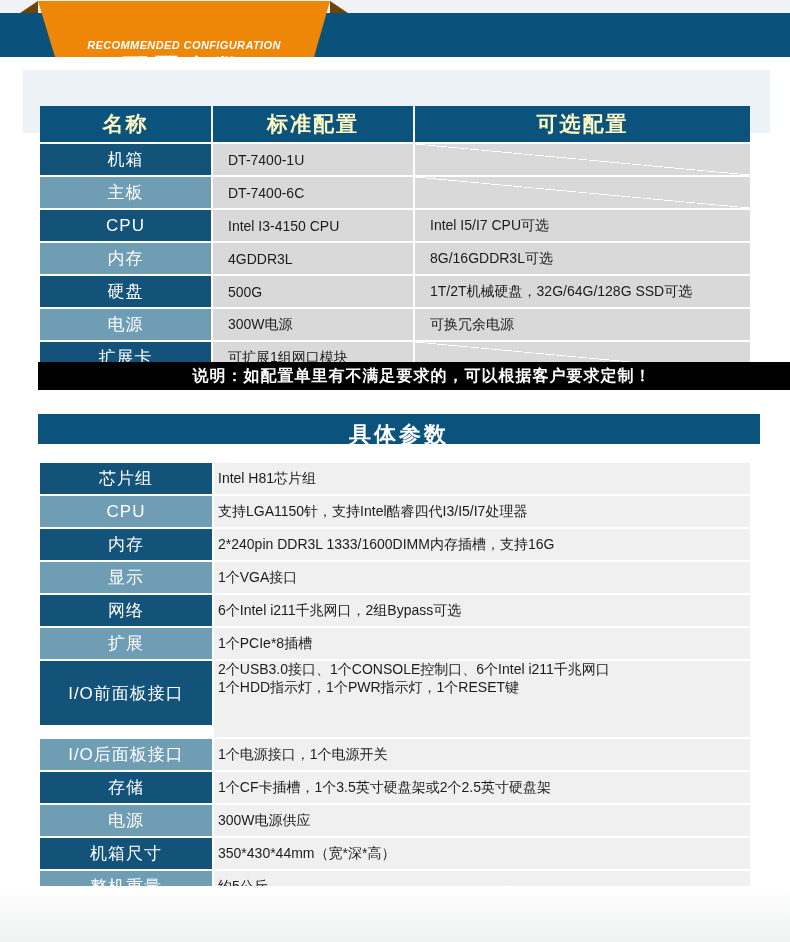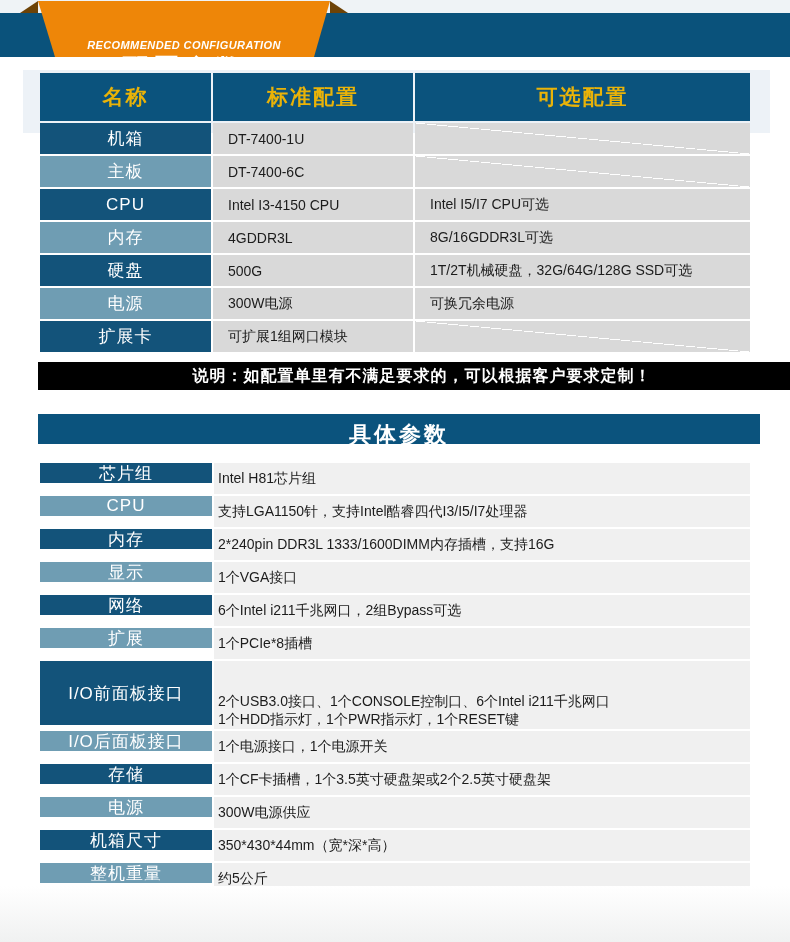--- a/index.html
+++ b/index.html
@@ -26,22 +26,22 @@
   
   .shadow-panel{position:absolute;left:23px;top:70px;width:747px;height:63px;background:#edf2f7;}
 
   
   .t1{
     position:absolute;left:40px;top:73px;width:710px;
     display:grid;grid-template-columns:171px 200px 335px;gap:2px;
   }
   .cell{box-sizing:border-box;display:flex;align-items:center;}
   .th{
-    height:48px;background:#0b537d;color:#eab308;
-    font-size:21px;font-weight:bold;justify-content:center;letter-spacing:2px;
+    height:36px;background:#0b537d;color:#fef9c3;
+    font-size:21px;font-weight:bold;justify-content:center;letter-spacing:2px;margin-top:33px;
   }
   .lab{height:31px;color:#ffffff;font-size:17px;justify-content:center;letter-spacing:1px;}
   .lab.dark{background:#13537a;}
   .lab.light{background:#6f9db3;}
   .val{height:31px;background:#d9d9d9;color:#1c1c1c;font-size:14px;padding-left:15px;}
   .val.na{
     background:
       linear-gradient(to top right,
         rgba(255,255,255,0) 49.3%,#ffffff 49.3%,#ffffff 50.7%,rgba(255,255,255,0) 50.7%),
       #d9d9d9;
@@ -57,25 +57,25 @@
   .section{
     position:absolute;left:38px;top:414px;width:722px;height:30px;background:#0b537d;
     color:#ffffff;font-size:22px;font-weight:bold;text-align:center;line-height:41px;letter-spacing:3px;
   }
 
   
   .t2{
     position:absolute;left:40px;top:463px;width:710px;
     display:grid;grid-template-columns:172px 536px;gap:2px;
   }
-  .t2 .lab{height:20px;}
+  .t2 .lab{height:31px;}
   .t2 .lab.tall{height:64px;}
   .t2 .val{background:#f0f0f0;height:31px;padding-left:4px;}
   .t2 .val.tall{
-    height:68px;flex-direction:column;justify-content:flex-end;align-items:flex-start;
+    height:76px;flex-direction:column;justify-content:flex-start;align-items:flex-start;
   }
   .t2 .val.tall div{white-space:nowrap;}
 
   .bottom-fade{
     position:absolute;left:0;top:886px;width:790px;height:56px;
     background:linear-gradient(180deg,#ffffff 0%,#f0f1f1 100%);
   }
 </style>
 </head>
 <body>

